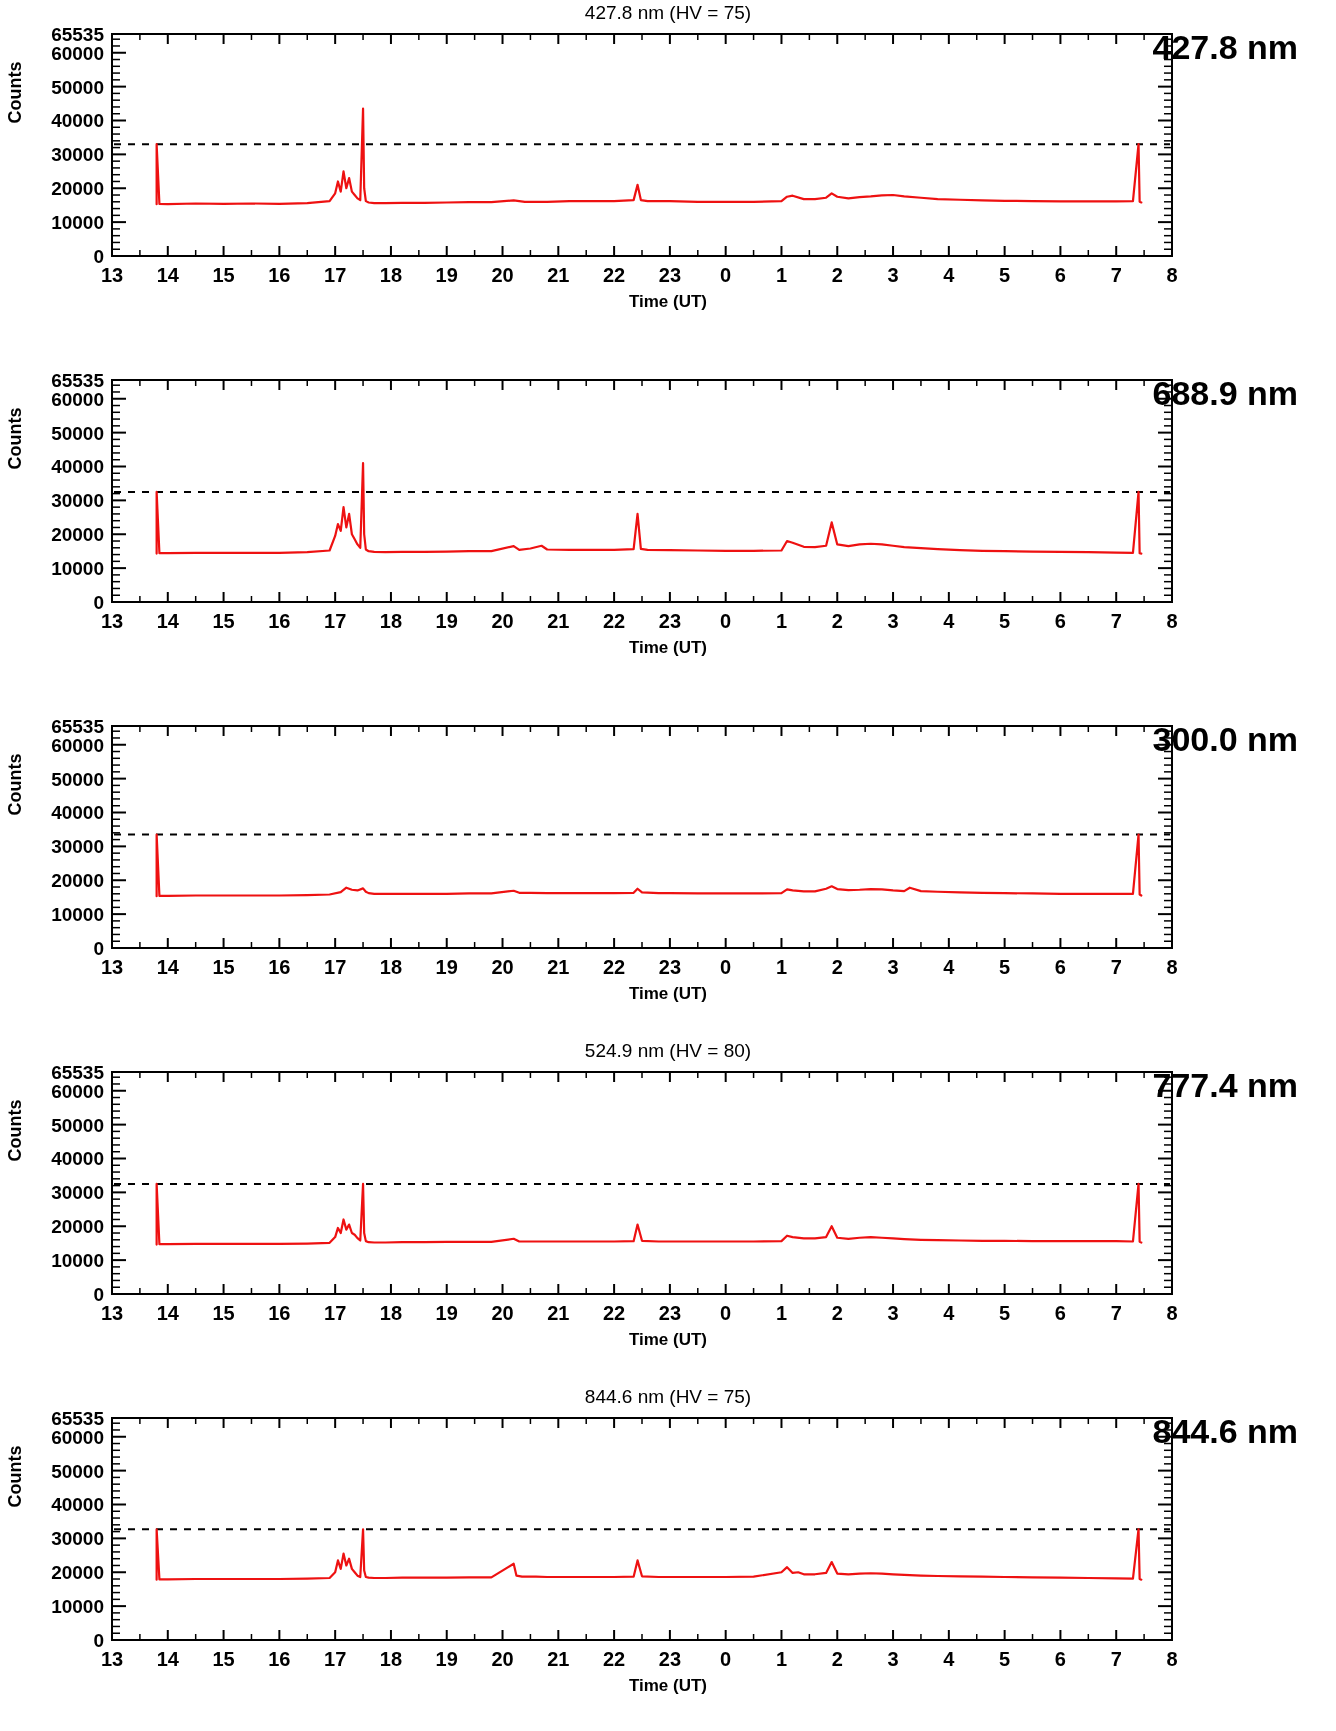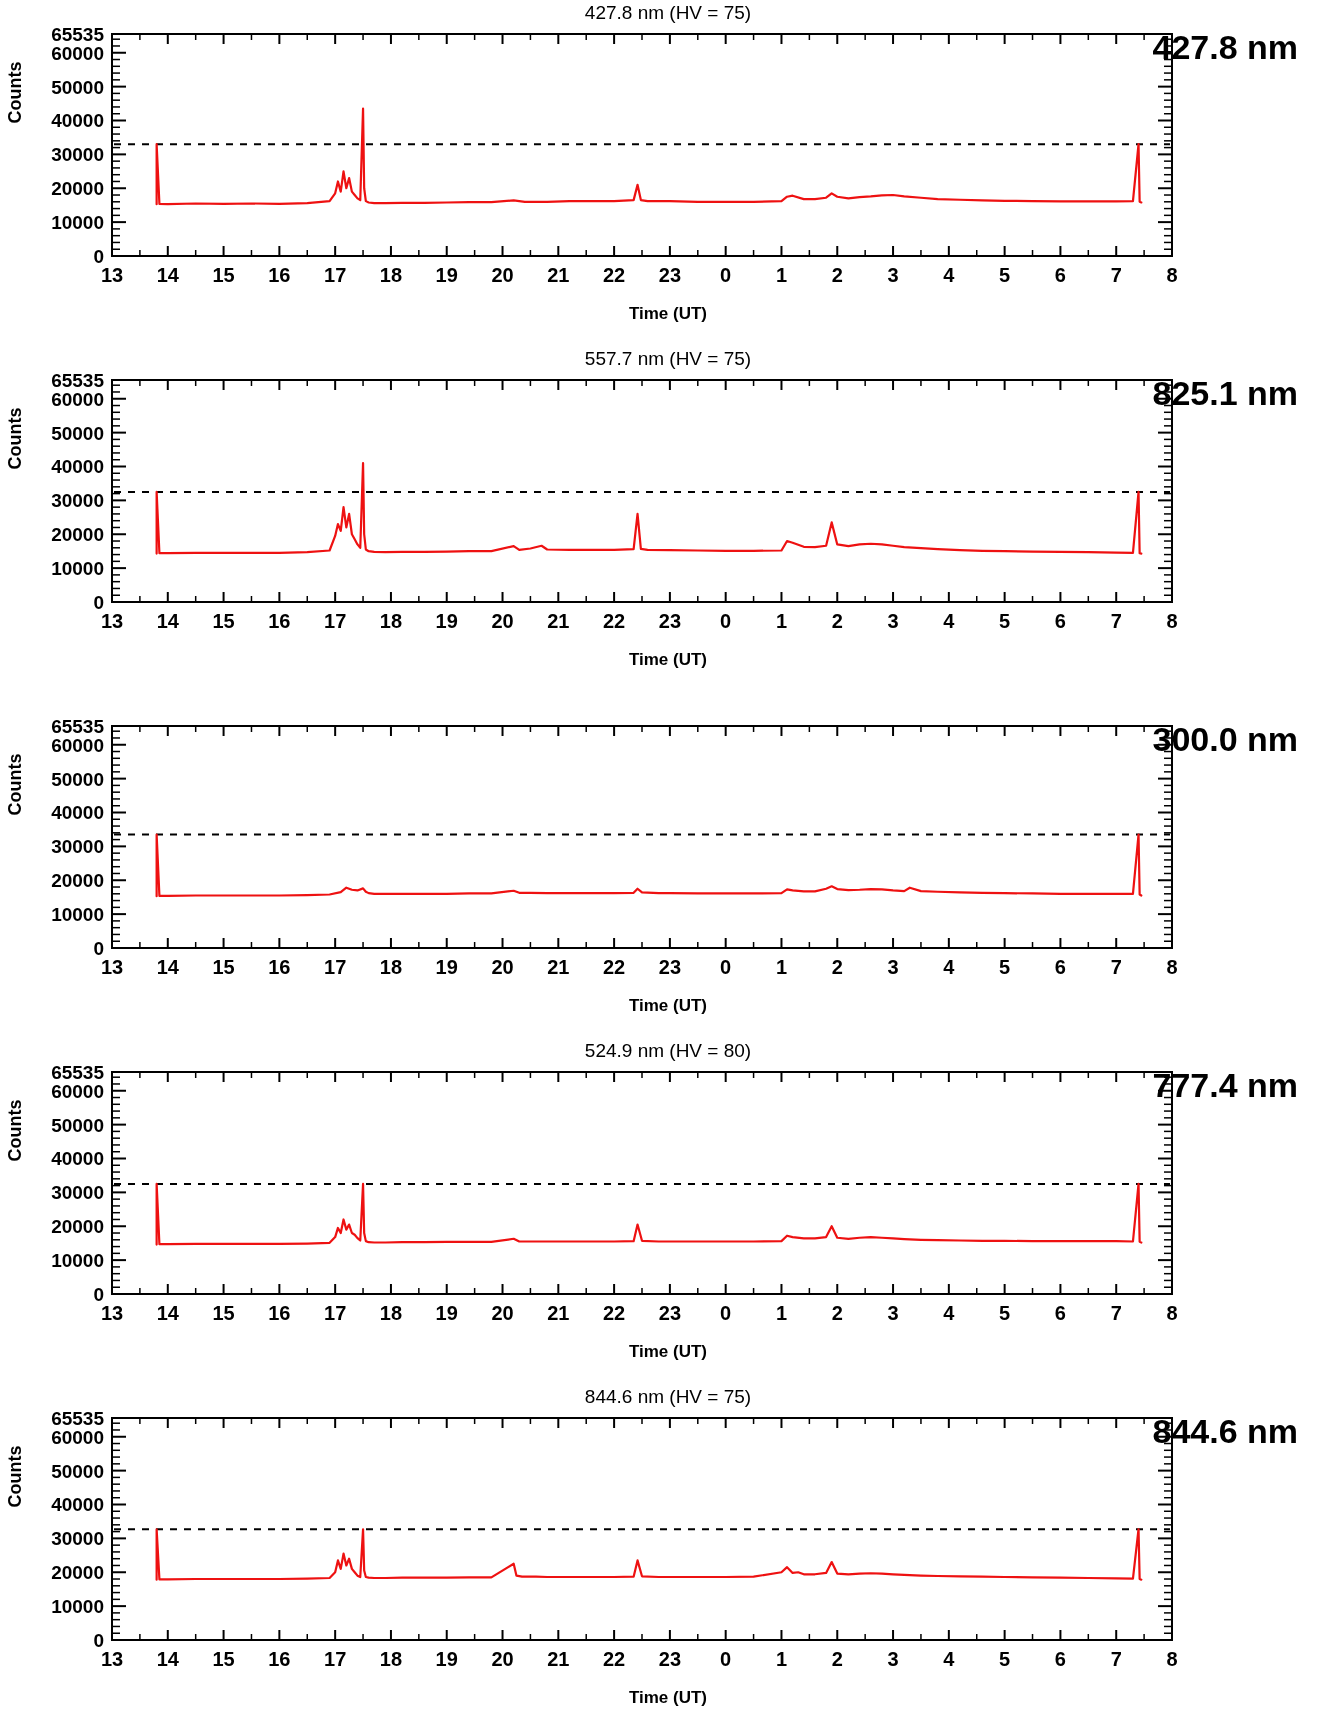--- a/index.html
+++ b/index.html
@@ -10,21 +10,21 @@
     position:absolute;top:2px;left:0;width:1336px;text-align:center;
     font-size:19px;font-weight:normal;letter-spacing:0px;
   }
   .plotwrap{position:absolute;left:0;top:24px;width:1336px;height:300px;}
   .ylabel{
     position:absolute;left:2px;top:100px;width:26px;text-align:center;
     font-size:18px;font-weight:bold;
     transform:rotate(-90deg);transform-origin:center center;
   }
   .xlabel{
-    position:absolute;left:0;top:304px;width:1336px;text-align:center;
+    position:absolute;left:0;top:292px;width:1336px;text-align:center;
     font-size:17px;font-weight:bold;
   }
   svg{display:block;}
   .bigtag{
     position:absolute;right:38px;top:28px;font-size:34px;font-weight:bold;
   }
   text{font-family:"Liberation Sans",sans-serif;}
 </style>
 </head>
 <body>
@@ -213,21 +213,20 @@
           <line x1="112" y1="15.199816891737242" x2="120" y2="15.199816891737242" stroke="#000" stroke-width="1.5"></line>
           <line x1="1172" y1="15.199816891737242" x2="1164" y2="15.199816891737242" stroke="#000" stroke-width="1.5"></line>
           <line x1="114" y1="120.21240558480201" x2="1170" y2="120.21240558480201" stroke="#000000" stroke-width="2" stroke-dasharray="7,7"></line>
           <path d="M156.63,180.17 L156.63,120.21 L159.42,179.83 L167.79,180.17 L195.68,179.49 L223.58,179.83 L251.47,179.49 L279.37,179.83 L307.26,179.15 L329.58,177.12 L335.16,169.33 L337.95,157.47 L340.74,167.64 L343.53,147.31 L346.32,164.25 L349.11,154.09 L351.89,167.64 L354.68,171.02 L357.47,174.41 L360.26,176.11 L363.05,84.64 L364.17,164.25 L365.84,177.12 L368.63,178.48 L374.21,179.15 L385.37,179.15 L402.11,178.82 L424.42,178.82 L446.74,178.48 L469.05,178.14 L491.37,178.14 L513.68,176.44 L524.84,177.80 L547.16,177.80 L569.47,177.12 L591.79,177.12 L614.11,177.12 L633.63,176.11 L637.54,160.86 L640.88,176.11 L647.58,177.12 L669.89,177.12 L697.79,177.80 L725.68,177.80 L753.58,177.80 L781.47,177.12 L787.05,172.72 L792.63,171.70 L803.79,175.09 L814.95,175.09 L826.11,173.73 L831.68,169.33 L837.26,172.72 L848.42,174.41 L859.58,173.06 L870.74,172.38 L881.89,171.36 L893.05,171.02 L904.21,172.38 L920.95,173.73 L937.68,175.09 L960.00,175.77 L982.32,176.44 L1004.63,176.78 L1032.53,177.12 L1060.42,177.46 L1088.32,177.46 L1116.21,177.46 L1132.95,177.12 L1138.53,120.21 L1139.64,177.80 L1141.32,178.48 " fill="none" stroke="#ee1111" stroke-width="2.2" stroke-linejoin="round" stroke-linecap="round"></path>
         </svg>
     </div>
     <div class="bigtag">427.8 nm</div>
   </div>
 
   <div class="panel">
-    <div class="panel-title">557.7 nm (HV = 75)</div>
     <div class="ylabel">Counts</div>
     <div class="xlabel">Time (UT)</div>
     <div class="plotwrap">
       <svg id="svg1" width="1336" height="300">
           <rect x="112" y="10" width="1060" height="222" fill="none" stroke="#000" stroke-width="2"></rect>
           <line x1="112" y1="232" x2="112" y2="222" stroke="#000" stroke-width="2"></line>
           <line x1="112" y1="10" x2="112" y2="20" stroke="#000" stroke-width="2"></line>
           <text x="112" y="258" text-anchor="middle" font-size="20" font-weight="bold" fill="#000">13</text>
           <line x1="139.89473684210526" y1="232" x2="139.89473684210526" y2="226" stroke="#000" stroke-width="1.5"></line>
           <line x1="139.89473684210526" y1="10" x2="139.89473684210526" y2="16" stroke="#000" stroke-width="1.5"></line>
@@ -397,21 +396,21 @@
           <line x1="112" y1="35.52483405813689" x2="120" y2="35.52483405813689" stroke="#000" stroke-width="1.5"></line>
           <line x1="1172" y1="35.52483405813689" x2="1164" y2="35.52483405813689" stroke="#000" stroke-width="1.5"></line>
           <line x1="112" y1="21.974822613870458" x2="120" y2="21.974822613870458" stroke="#000" stroke-width="1.5"></line>
           <line x1="1172" y1="21.974822613870458" x2="1164" y2="21.974822613870458" stroke="#000" stroke-width="1.5"></line>
           <line x1="112" y1="15.199816891737242" x2="120" y2="15.199816891737242" stroke="#000" stroke-width="1.5"></line>
           <line x1="1172" y1="15.199816891737242" x2="1164" y2="15.199816891737242" stroke="#000" stroke-width="1.5"></line>
           <line x1="114" y1="121.90615701533531" x2="1170" y2="121.90615701533531" stroke="#000000" stroke-width="2" stroke-dasharray="7,7"></line>
           <path d="M156.63,183.56 L156.63,121.91 L159.42,183.22 L167.79,183.22 L195.68,182.88 L223.58,182.88 L251.47,182.88 L279.37,182.88 L307.26,182.20 L329.58,180.51 L335.16,165.94 L337.95,154.09 L340.74,160.86 L343.53,137.15 L346.32,157.47 L349.11,143.92 L351.89,164.25 L354.68,169.33 L357.47,174.41 L360.26,177.80 L363.05,93.11 L364.17,164.25 L365.84,179.49 L368.63,181.19 L374.21,181.86 L385.37,182.20 L402.11,181.86 L424.42,181.86 L446.74,181.53 L469.05,181.19 L491.37,181.19 L513.68,176.11 L519.26,179.83 L530.42,178.48 L541.58,175.77 L547.16,179.49 L569.47,179.83 L591.79,179.83 L614.11,179.83 L633.63,179.15 L637.54,143.92 L640.88,178.82 L647.58,179.83 L669.89,180.17 L697.79,180.51 L725.68,180.85 L753.58,180.85 L781.47,180.51 L787.05,171.02 L792.63,172.72 L803.79,176.78 L814.95,177.12 L826.11,175.77 L831.68,152.39 L837.26,174.41 L848.42,176.11 L859.58,174.41 L870.74,173.73 L881.89,174.41 L893.05,175.77 L904.21,177.12 L920.95,178.14 L937.68,179.15 L960.00,180.17 L982.32,180.85 L1004.63,181.19 L1032.53,181.53 L1060.42,181.86 L1088.32,182.20 L1116.21,182.54 L1132.95,182.88 L1138.53,121.91 L1139.64,183.22 L1141.32,183.56 " fill="none" stroke="#ee1111" stroke-width="2.2" stroke-linejoin="round" stroke-linecap="round"></path>
         </svg>
     </div>
-    <div class="bigtag">825.1 nm</div>
+    <div class="bigtag">688.9 nm</div>
   </div>
 
   <div class="panel">
     <div class="ylabel">Counts</div>
     <div class="xlabel">Time (UT)</div>
     <div class="plotwrap">
       <svg id="svg2" width="1336" height="300">
           <rect x="112" y="10" width="1060" height="222" fill="none" stroke="#000" stroke-width="2"></rect>
           <line x1="112" y1="232" x2="112" y2="222" stroke="#000" stroke-width="2"></line>
           <line x1="112" y1="10" x2="112" y2="20" stroke="#000" stroke-width="2"></line>

